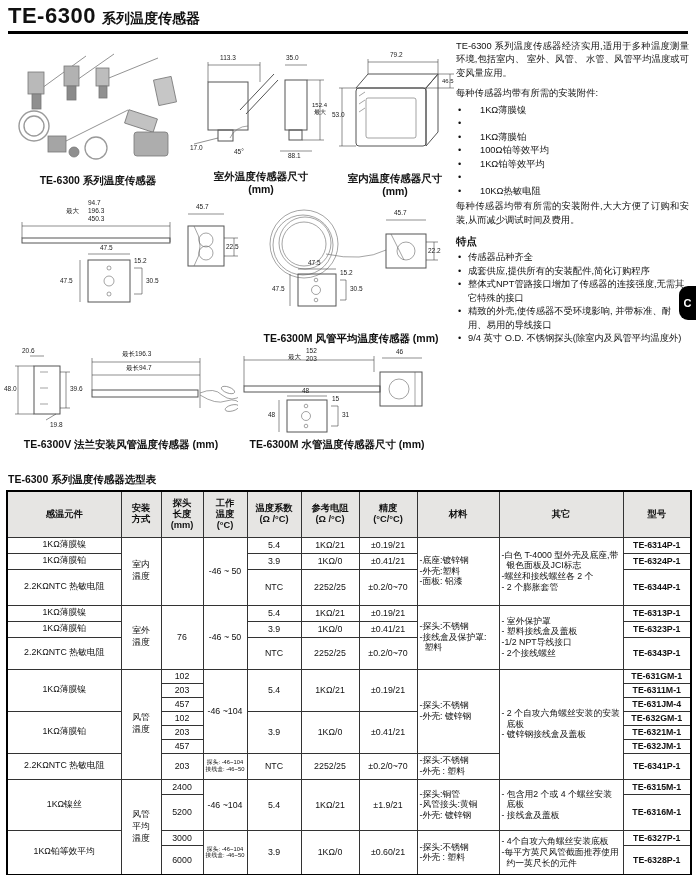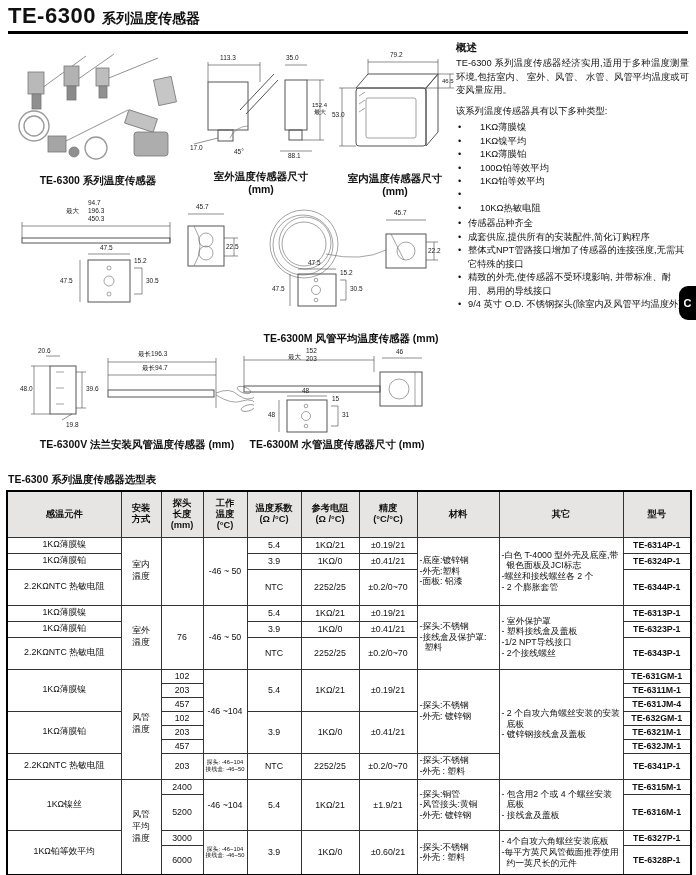--- a/index.html
+++ b/index.html
@@ -206,21 +206,21 @@
     </svg>
     <span class="dim" style="left:148px;top:12px">45.7</span>
     <span class="dim" style="left:182px;top:50px">22.2</span>
     <span class="dim" style="left:62px;top:62px">47.5</span>
     <span class="dim" style="left:26px;top:88px">47.5</span>
     <span class="dim" style="left:94px;top:72px">15.2</span>
     <span class="dim" style="left:104px;top:88px">30.5</span>
     <div class="fig-caption" style="top:134px">TE-6300M 风管平均温度传感器 (mm)</div>
   </div>
 
-  <div class="fig" style="left:20px;top:348px;width:234px;height:112px">
+  <div class="fig" style="left:4px;top:348px;width:234px;height:112px">
     <svg width="234" height="86" viewBox="0 0 234 86">
       <rect class="outline" x="30" y="18" width="26" height="48"></rect>
       <path class="thin" d="M36,24 h8 M36,40 h8 M36,56 h8"></path>
       <line class="dimline" x1="26" y1="8" x2="40" y2="8"></line>
       <line class="dimline" x1="14" y1="18" x2="14" y2="66"></line>
       <line class="dimline" x1="11" y1="18" x2="30" y2="18"></line>
       <line class="dimline" x1="11" y1="66" x2="30" y2="66"></line>
       <line class="dimline" x1="62" y1="24" x2="62" y2="60"></line>
       <line class="dimline" x1="56" y1="24" x2="66" y2="24"></line>
       <line class="dimline" x1="56" y1="60" x2="66" y2="60"></line>
@@ -269,31 +269,29 @@
     <span class="dim" style="left:74px;top:8px">203</span>
     <span class="dim" style="left:164px;top:1px">46</span>
     <span class="dim" style="left:70px;top:40px">48</span>
     <span class="dim" style="left:36px;top:64px">48</span>
     <span class="dim" style="left:100px;top:48px">15</span>
     <span class="dim" style="left:110px;top:64px">31</span>
     <div class="fig-caption" style="top:90px">TE-6300M 水管温度传感器尺寸 (mm)</div>
   </div>
 
   <div class="rightcol">
-    <h3>概述</h3>
     <p>TE-6300 系列温度传感器经济实用,适用于多种温度测量环境,包括室内、 室外、风管、 水管、风管平均温度或可变风量应用。</p>
-    <p style="margin-bottom:3px">该系列温度传感器具有以下多种类型:</p>
+    <p style="margin-bottom:3px">每种传感器均带有所需的安装附件:</p>
     <ul class="blist types">
       <li>
           <span class="bullet">•</span>
           <span class="btxt">1KΩ薄膜镍</span>
         </li>
       <li>
           <span class="bullet">•</span>
-          <span class="btxt">1KΩ镍平均</span>
         </li>
       <li>
           <span class="bullet">•</span>
           <span class="btxt">1KΩ薄膜铂</span>
         </li>
       <li>
           <span class="bullet">•</span>
           <span class="btxt">100Ω铂等效平均</span>
         </li>
       <li>
@@ -301,20 +299,22 @@
           <span class="btxt">1KΩ铂等效平均</span>
         </li>
       <li>
           <span class="bullet">•</span>
         </li>
       <li>
           <span class="bullet">•</span>
           <span class="btxt">10KΩ热敏电阻</span>
         </li>
     </ul>
+    <p>每种传感器均带有所需的安装附件,大大方便了订购和安装,从而减少调试时间及费用。</p>
+    <h3>特点</h3>
     <ul class="blist feats">
       <li>
           <span class="bullet">•</span>
           <span class="btxt">传感器品种齐全</span>
         </li>
       <li>
           <span class="bullet">•</span>
           <span class="btxt">成套供应,提供所有的安装配件,简化订购程序</span>
         </li>
       <li>

